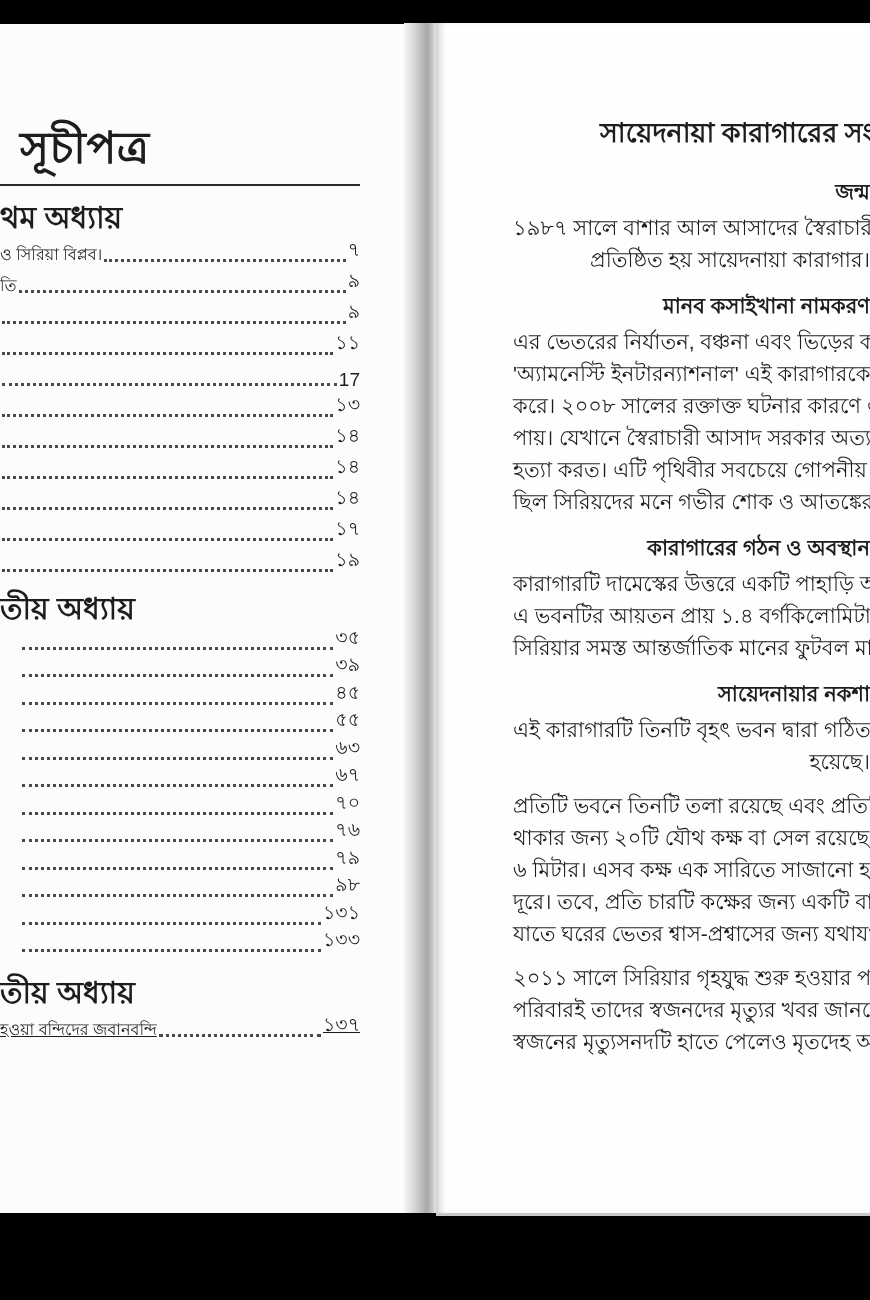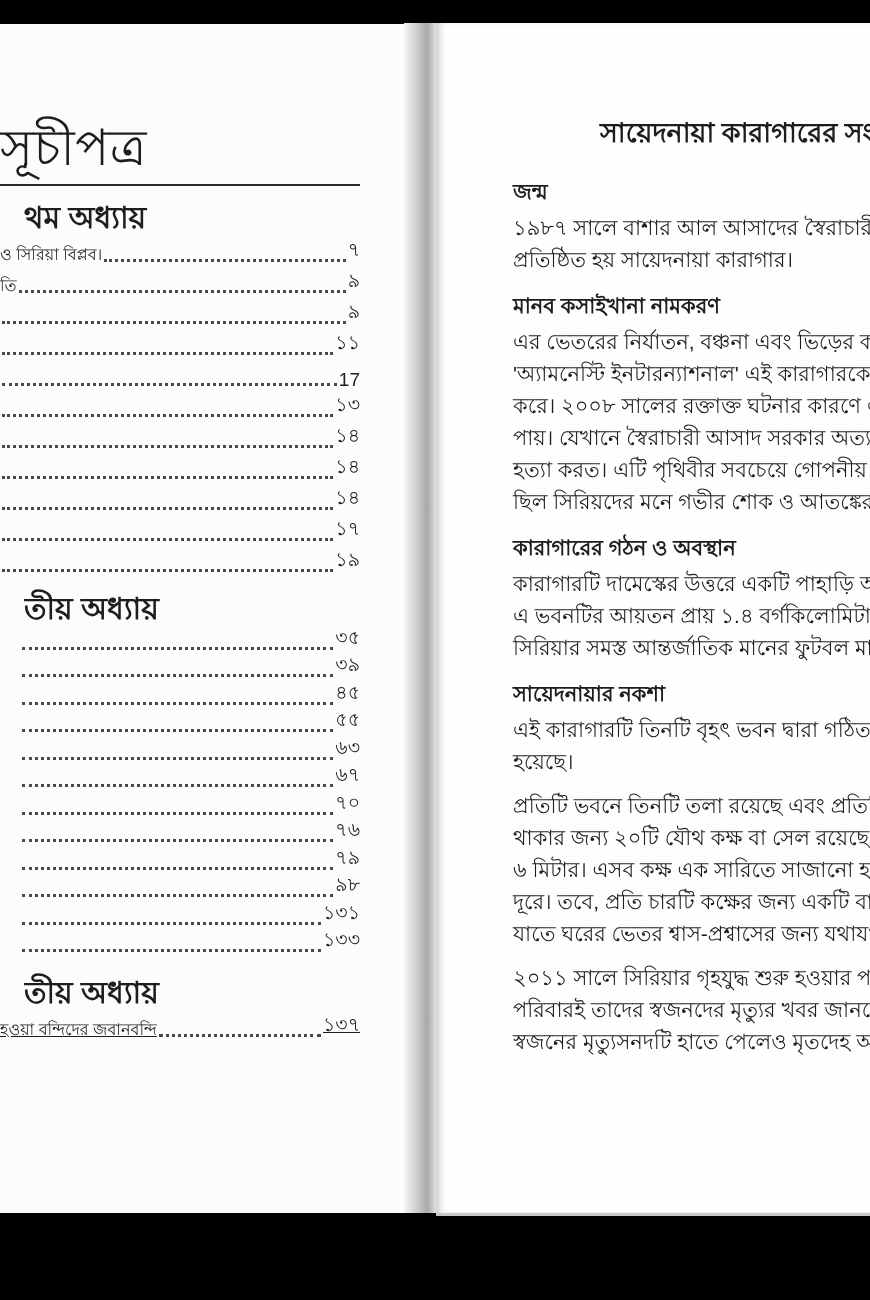--- a/index.html
+++ b/index.html
@@ -21,39 +21,39 @@
     background:linear-gradient(to right,#f5f5f5 0%,#cfcfcf 40%,#a8a8a8 72%,#c9c9c9 90%,#e6e6e6 100%);
   }
   .right-page{
     position:absolute;left:436px;top:23px;width:434px;height:1190px;
     background:#fefefe;
     box-shadow:inset 7px 0 9px -5px rgba(0,0,0,.28);
     border-bottom:3px solid #c7c7c7;
   }
   
   .lp-content{position:absolute;left:0;top:0;right:44px;padding-top:100px;}
-  .lp-title{font-size:50px;font-weight:normal;line-height:48px;letter-spacing:0.5px;}
+  .lp-title{font-size:44px;font-weight:bold;line-height:48px;padding-left:20px;letter-spacing:0.5px;}
   .lp-rule{border:none;border-top:2px solid #2b2b2b;margin:12px 0 0 0;width:100%;}
-  .ch-heading{font-size:30px;font-weight:bold;line-height:40px;white-space:nowrap;overflow:hidden;margin-left:24px;}
+  .ch-heading{font-size:30px;font-weight:bold;line-height:40px;white-space:nowrap;overflow:hidden;}
   .ch1 .ch-heading{margin-top:12px;}
   .ch2 .ch-heading{margin-top:10px;}
   .ch3 .ch-heading{margin-top:14px;}
   .toc-row{display:flex;align-items:flex-end;overflow:hidden;}
   .ch1 .toc-row{height:31px;}
   .ch2 .toc-row{height:27.5px;padding-left:20px;}
   .ch3 .toc-row{height:31px;text-decoration:underline;}
   .toc-frag{font-size:16px;white-space:nowrap;flex:0 0 auto;}
   .toc-leader{flex:1 1 auto;min-width:8px;border-bottom:3px dotted #4a4a4a;margin:0 2px 7px 2px;}
   .toc-num{font-size:19px;white-space:nowrap;flex:0 0 auto;margin-bottom:2px;}
   
   .rp-title{
     position:absolute;left:164px;top:89px;
     font-size:27px;font-weight:bold;white-space:nowrap;
   }
-  .rp-content{padding:155px 0 0 77px;}
+  .rp-content{padding:155px 0 0 77px;text-align:right;}
   .rp-h{font-size:21px;font-weight:bold;line-height:28px;margin:16px 0 6px 0;white-space:nowrap;}
   .rp-h.first{margin-top:0;}
   .rp-para{margin:6px 0 12px 0;}
   .rp-line{font-size:21px;line-height:32px;white-space:nowrap;}
 </style>
 </head>
 <body>
 
 <div class="left-page">
   <div class="lp-content">

